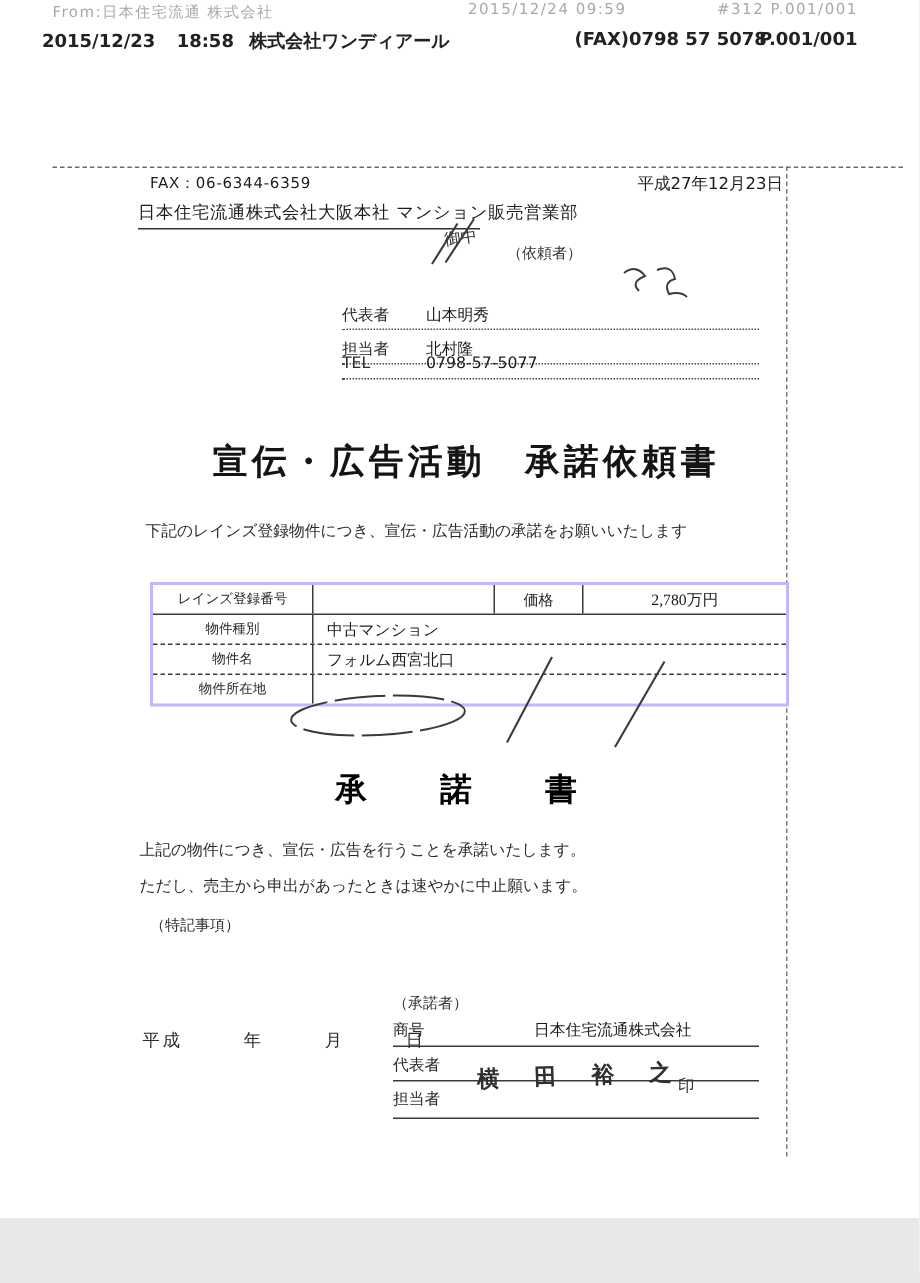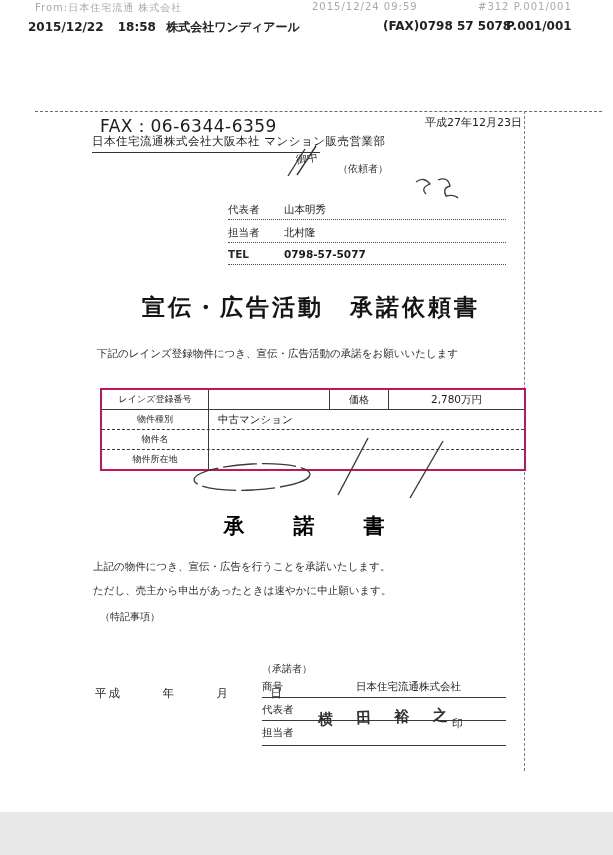--- a/index.html
+++ b/index.html
@@ -14,36 +14,36 @@
   }
   .abs{position:absolute;white-space:nowrap;}
   
   .faxline1{top:1px;font-size:10px;color:#a9a9a9;letter-spacing:1px;}
   .faxline2{top:19px;font-size:12px;font-weight:bold;color:#222;}
   
   .doc-top{left:35px;top:111px;width:567px;border-top:1px dashed #6a6a6a;height:0;}
   .doc-right{left:524px;top:111px;height:660px;border-left:1px dashed #7a7a7a;width:0;}
   .page-bottom{left:35px;top:822px;width:530px;border-top:1px dotted #555;height:0;}
   
-  .faxto{left:100px;top:115px;font-size:17px;letter-spacing:.5px;}
+  .faxto{left:100px;top:115px;font-size:10px;letter-spacing:.5px;}
   .docdate{left:425px;top:115px;font-size:11px;}
   .addr{left:92px;top:134px;font-size:11.5px;letter-spacing:.5px;}
   .addr-ul{left:92px;top:152px;width:228px;border-top:1.5px solid #333;height:0;}
   .gochu{left:296px;top:151px;font-size:11px;color:#2f2f2f;transform:rotate(-8deg);}
   .req-label{left:338px;top:162px;font-size:10px;color:#333;}
   
   .srow{position:absolute;left:228px;width:278px;height:16px;border-bottom:1px dotted #4a4a4a;font-size:10.5px;}
   .srow .lbl{display:inline-block;width:56px;color:#2a2a2a;}
   .srow .val{color:#1a1a1a;}
   
   .title{left:100px;top:292px;width:422px;text-align:center;font-size:23px;font-weight:bold;letter-spacing:3px;color:#141414;}
   .body1{left:97px;top:347px;font-size:10.5px;color:#2b2b2b;}
   .body2{left:97px;top:368px;font-size:10.5px;color:#2b2b2b;}
   
-  .ptable{position:absolute;left:100px;top:388px;width:422px;border:2px solid #be185d;font-size:10px;}
+  .ptable{position:absolute;left:100px;top:388px;width:422px;border:2px solid #c4b5fd;font-size:10px;font-family:Liberation Serif, serif;}
   .trow{display:flex;align-items:center;height:19px;}
   .trow + .trow{border-top:1px solid #3a3a3a;}
   .trow.dash{border-top:1px dashed #3a3a3a;}
   .cell-lbl{width:106px;text-align:center;font-size:9px;color:#272727;border-right:1px solid #3a3a3a;align-self:stretch;display:flex;align-items:center;justify-content:center;}
   .cell-blank{width:120px;border-right:1px solid #3a3a3a;align-self:stretch;}
   .cell-price-lbl{width:58px;text-align:center;border-right:1px solid #3a3a3a;align-self:stretch;display:flex;align-items:center;justify-content:center;}
   .cell-price-val{flex:1;text-align:center;font-size:10.5px;}
   .cell-val{flex:1;padding-left:9px;font-size:10.5px;}
   .cell-val.small{font-size:9px;letter-spacing:.3px;}
   
@@ -65,21 +65,21 @@
 </head>
 <body>
 
 <div class="page">
 
   <div class="abs faxline1" style="left:35px;">From:日本住宅流通 株式会社</div>
   <div class="abs faxline1" style="left:312px;">2015/12/24 09:59</div>
   <div class="abs faxline1" style="left:478px;">#312 P.001/001</div>
 
   <div class="abs faxline2" style="left:28px;">
-    <span>2015/12/22</span>
+    <span>2015/12/23</span>
     <span style="margin-left:10px;">18:58</span>
     <span style="margin-left:6px;">株式会社ワンディアール</span>
   </div>
   <div class="abs faxline2" style="left:383px;">(FAX)0798 57 5078</div>
   <div class="abs faxline2" style="left:506px;">P.001/001</div>
 
   <div class="abs doc-top"></div>
   <div class="abs doc-right"></div>
   <div class="abs page-bottom"></div>
 
@@ -89,40 +89,41 @@
   <div class="abs addr-ul"></div>
   <div class="abs gochu hand">御中</div>
   <div class="abs req-label">（依頼者）</div>
 
   <div class="srow" style="top:203px;">
     <span class="lbl">代表者</span><span class="val">山本明秀</span>
   </div>
   <div class="srow" style="top:226px;">
     <span class="lbl">担当者</span><span class="val">北村隆</span>
   </div>
-  <div class="srow" style="top:248px;font-weight:bold;">
+  <div class="srow" style="top:236px;">
     <span class="lbl">TEL</span><span class="val">0798-57-5077</span>
   </div>
 
   <div class="abs title">宣伝・広告活動　承諾依頼書</div>
   <div class="abs body1">下記のレインズ登録物件につき、宣伝・広告活動の承諾をお願いいたします</div>
 
   <div class="ptable">
     <div class="trow">
       <div class="cell-lbl">レインズ登録番号</div>
       <div class="cell-blank"></div>
       <div class="cell-price-lbl">価格</div>
       <div class="cell-price-val">2,780万円</div>
     </div>
     <div class="trow">
       <div class="cell-lbl">物件種別</div>
       <div class="cell-val">中古マンション</div>
     </div>
     <div class="trow dash">
       <div class="cell-lbl">物件名</div>
+      <div class="cell-val">フォルム西宮北口</div>
     </div>
     <div class="trow dash">
       <div class="cell-lbl">物件所在地</div>
     </div>
   </div>
 
   <div class="abs ctitle">承　諾　書</div>
   <div class="abs cline1">上記の物件につき、宣伝・広告を行うことを承諾いたします。</div>
   <div class="abs cline2">ただし、売主から申出があったときは速やかに中止願います。</div>
   <div class="abs notes">（特記事項）</div>

